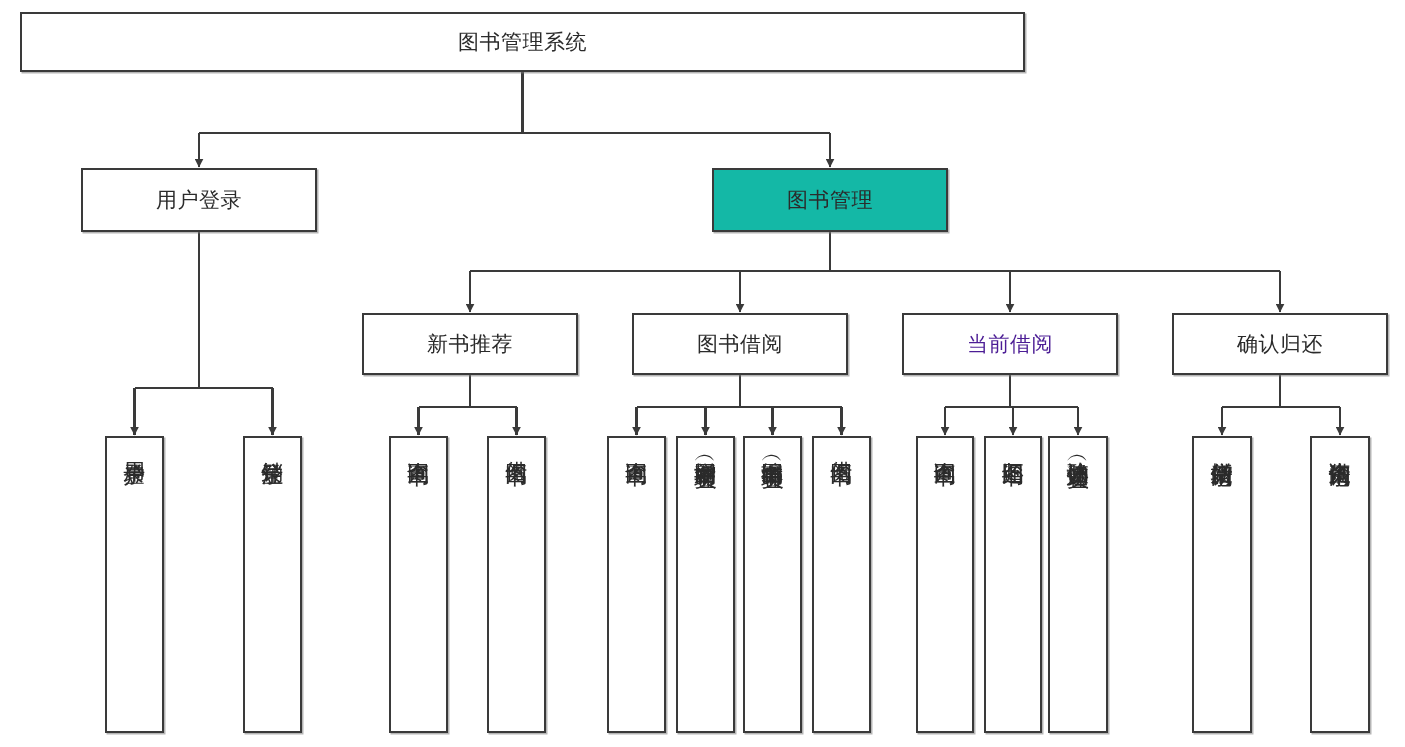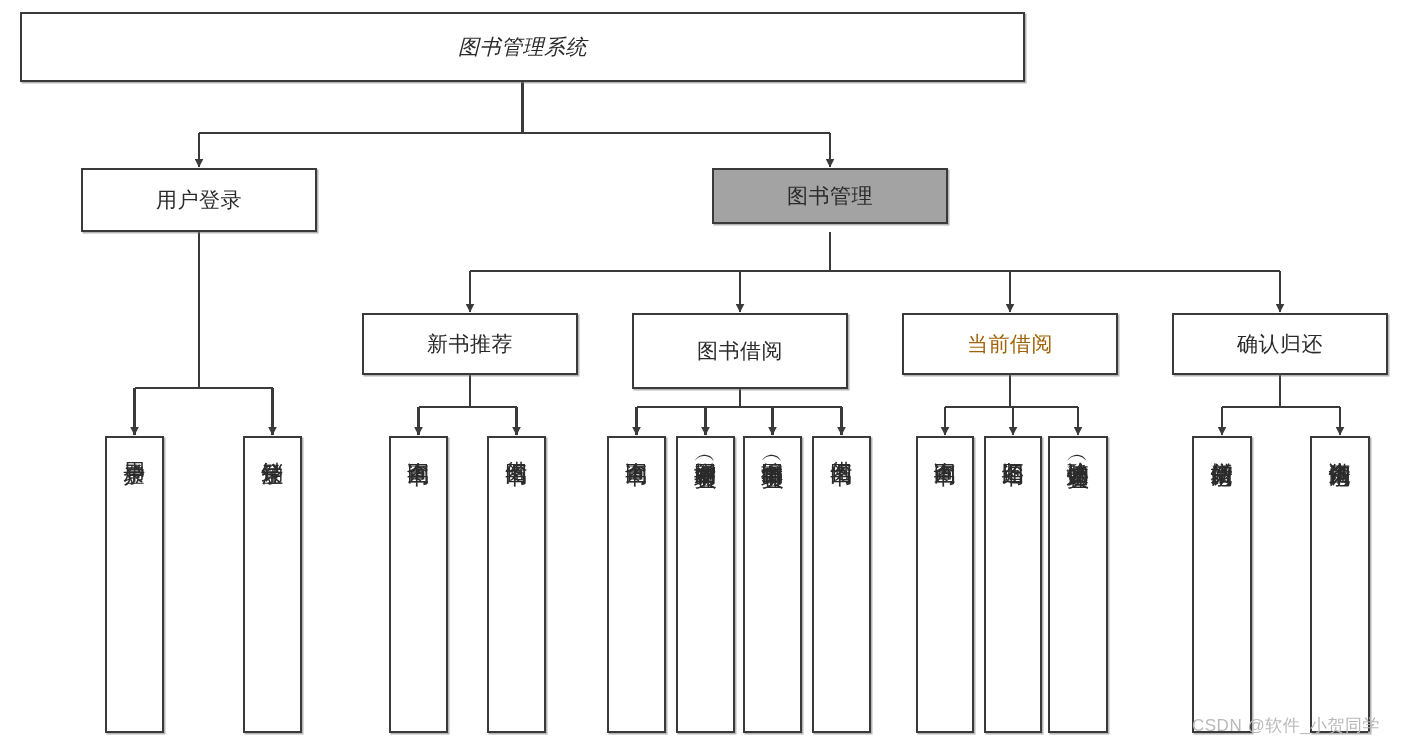--- a/index.html
+++ b/index.html
@@ -107,37 +107,37 @@
         <line x1="1013" y1="407" x2="1013" y2="435" stroke="#3a3a3a" stroke-width="2.6" shape-rendering="crispEdges" marker-end="url(#arrowhead)"></line>
         <line x1="1078" y1="407" x2="1078" y2="435" stroke="#3a3a3a" stroke-width="2.6" shape-rendering="crispEdges" marker-end="url(#arrowhead)"></line>
         <line x1="1280" y1="375" x2="1280" y2="407" stroke="#3a3a3a" stroke-width="2.6" shape-rendering="crispEdges"></line>
         <line x1="1222" y1="407" x2="1340" y2="407" stroke="#3a3a3a" stroke-width="2.6" shape-rendering="crispEdges"></line>
         <line x1="1222" y1="407" x2="1222" y2="435" stroke="#3a3a3a" stroke-width="2.6" shape-rendering="crispEdges" marker-end="url(#arrowhead)"></line>
         <line x1="1340" y1="407" x2="1340" y2="435" stroke="#3a3a3a" stroke-width="2.6" shape-rendering="crispEdges" marker-end="url(#arrowhead)"></line>
       </g>
   </svg>
 
   <div id="nodes-layer">
-      <div class="node-box" style="left: 20px; top: 12px; width: 1005px; height: 70px; border-color: rgb(58, 58, 58); background: rgb(255, 255, 255); font-style: italic;">
+      <div class="node-box" style="left: 20px; top: 12px; width: 1005px; height: 60px; border-color: rgb(58, 58, 58); background: rgb(255, 255, 255);">
         <span class="node-label" style="color: rgb(43, 43, 43);">图书管理系统</span>
       </div>
       <div class="node-box" style="left: 81px; top: 168px; width: 236px; height: 64px; border-color: rgb(58, 58, 58); background: rgb(255, 255, 255);">
         <span class="node-label" style="color: rgb(43, 43, 43);">用户登录</span>
       </div>
-      <div class="node-box" style="left: 712px; top: 168px; width: 236px; height: 56px; border-color: rgb(58, 58, 58); background: #a3a3a3;">
+      <div class="node-box" style="left: 712px; top: 168px; width: 236px; height: 64px; border-color: rgb(58, 58, 58); background: #14b8a6;">
         <span class="node-label" style="color: rgb(43, 43, 43);">图书管理</span>
       </div>
       <div class="node-box" style="left: 362px; top: 313px; width: 216px; height: 62px; border-color: rgb(58, 58, 58); background: rgb(255, 255, 255); justify-content: center;">
         <span class="node-label" style="color: rgb(43, 43, 43);">新书推荐</span>
       </div>
-      <div class="node-box" style="left: 632px; top: 313px; width: 216px; height: 76px; border-color: rgb(58, 58, 58); background: rgb(255, 255, 255);">
+      <div class="node-box" style="left: 632px; top: 313px; width: 216px; height: 62px; border-color: rgb(58, 58, 58); background: rgb(255, 255, 255);">
         <span class="node-label" style="color: rgb(43, 43, 43);">图书借阅</span>
       </div>
       <div class="node-box" style="left: 902px; top: 313px; width: 216px; height: 62px; border-color: rgb(58, 58, 58); background: rgb(255, 255, 255);">
-        <span class="node-label" style="color: #a16207;">当前借阅</span>
+        <span class="node-label" style="color: #4c1d95;">当前借阅</span>
       </div>
       <div class="node-box" style="left: 1172px; top: 313px; width: 216px; height: 62px; border-color: rgb(58, 58, 58); background: rgb(255, 255, 255);">
         <span class="node-label" style="color: rgb(43, 43, 43);">确认归还</span>
       </div>
       <div class="node-box vertical" style="left: 105px; top: 436px; width: 59px; height: 297px; border-color: rgb(58, 58, 58); background: rgb(255, 255, 255);">
         <span class="node-label" style="color: rgb(43, 43, 43);">用户登录</span>
       </div>
       <div class="node-box vertical" style="left: 243px; top: 436px; width: 59px; height: 297px; border-color: rgb(58, 58, 58); background: rgb(255, 255, 255);">
         <span class="node-label" style="color: rgb(43, 43, 43);">注销登录</span>
       </div>
@@ -169,14 +169,13 @@
         <span class="node-label" style="color: rgb(43, 43, 43);">确认归还（管理员）</span>
       </div>
       <div class="node-box vertical" style="left: 1192px; top: 436px; width: 60px; height: 297px; border-color: rgb(58, 58, 58); background: rgb(255, 255, 255);">
         <span class="node-label" style="color: rgb(43, 43, 43);">新增借阅记录</span>
       </div>
       <div class="node-box vertical" style="left: 1310px; top: 436px; width: 60px; height: 297px; border-color: rgb(58, 58, 58); background: rgb(255, 255, 255);">
         <span class="node-label" style="color: rgb(43, 43, 43);">查询借阅记录</span>
       </div>
     </div>
 
-  <div id="watermark" style="left: 1192px; top: 714px; color: rgb(185, 185, 185);">CSDN @软件_小贺同学</div>
 </div>
 
 </body></html>

